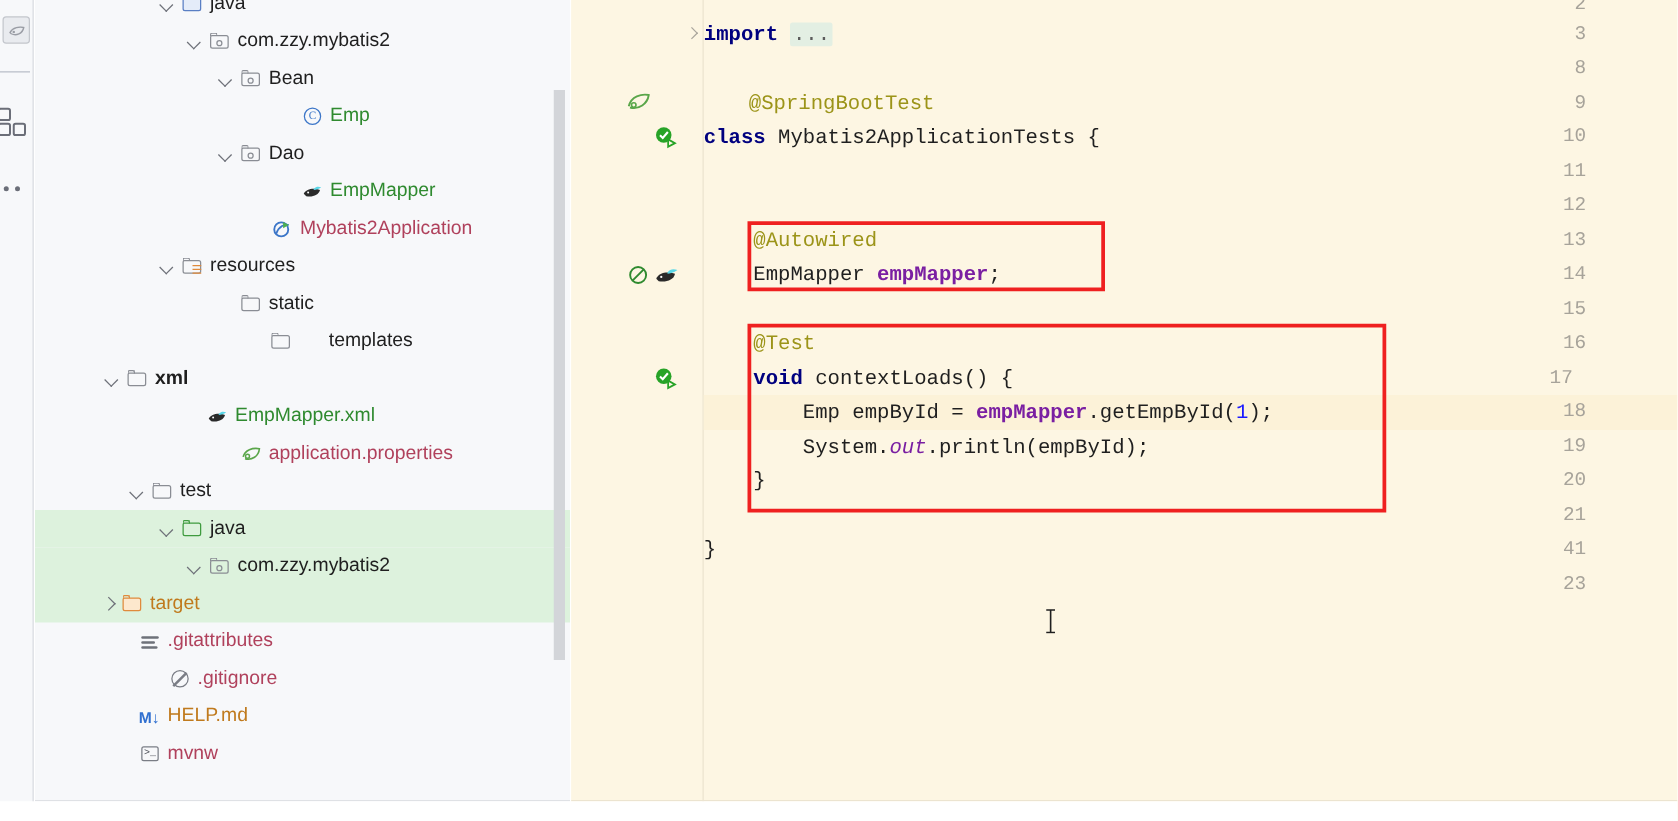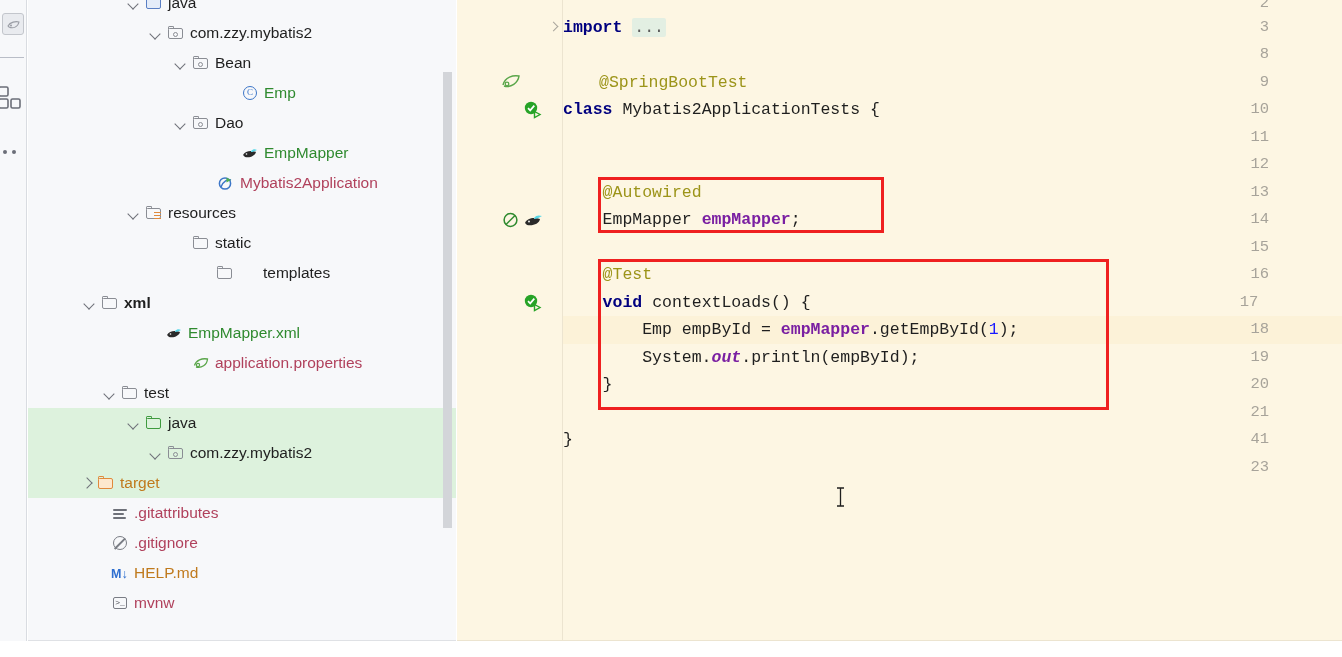--- a/index.html
+++ b/index.html
@@ -235,21 +235,21 @@
     white-space: pre;
     color: #1f1f1f;
   }
   .cur-line-hl {
     position: absolute; left: 106px; width: 779px; height: 27.5px;
     background: #fcf2d8;
   }
   .k { color: #00007f; font-weight: bold; margin-top: 16px; }      
   .ann { color: #9c9419; }                        
   .fld { color: #7a1fa2; font-weight: bold; }     
-  .stat { color: #7a1fa2; font-style: italic; font-weight: bold; } 
+  .stat { color: #7a1fa2; font-style: italic; font-weight: normal; } 
   .num { color: #1a1aff; }                        
   .fold-dots {
     background: #e3efe3; color: #5c5c5c;
     padding: 0 2px; border-radius: 2px;
   }
   .redbox {
     position: absolute;
     border: 3px solid #ef2020;
     box-sizing: border-box;
     pointer-events: none;
@@ -487,21 +487,21 @@
               <span class="git-lines">
                 <i></i>
                 <i></i>
                 <i></i>
               </span>
             </span>
             <span class="label t-red">.gitattributes</span>
           </div>
         </div>
         <div>
-          <div class="tree-row" style="padding-left: 66px;">
+          <div class="tree-row" style="padding-left: 90px;">
             <span class="arrow"></span>
             <span class="icn">
               <span class="ignore-c"></span>
             </span>
             <span class="label t-red">.gitignore</span>
           </div>
         </div>
         <div>
           <div class="tree-row" style="padding-left: 66px;">
             <span class="arrow"></span>

